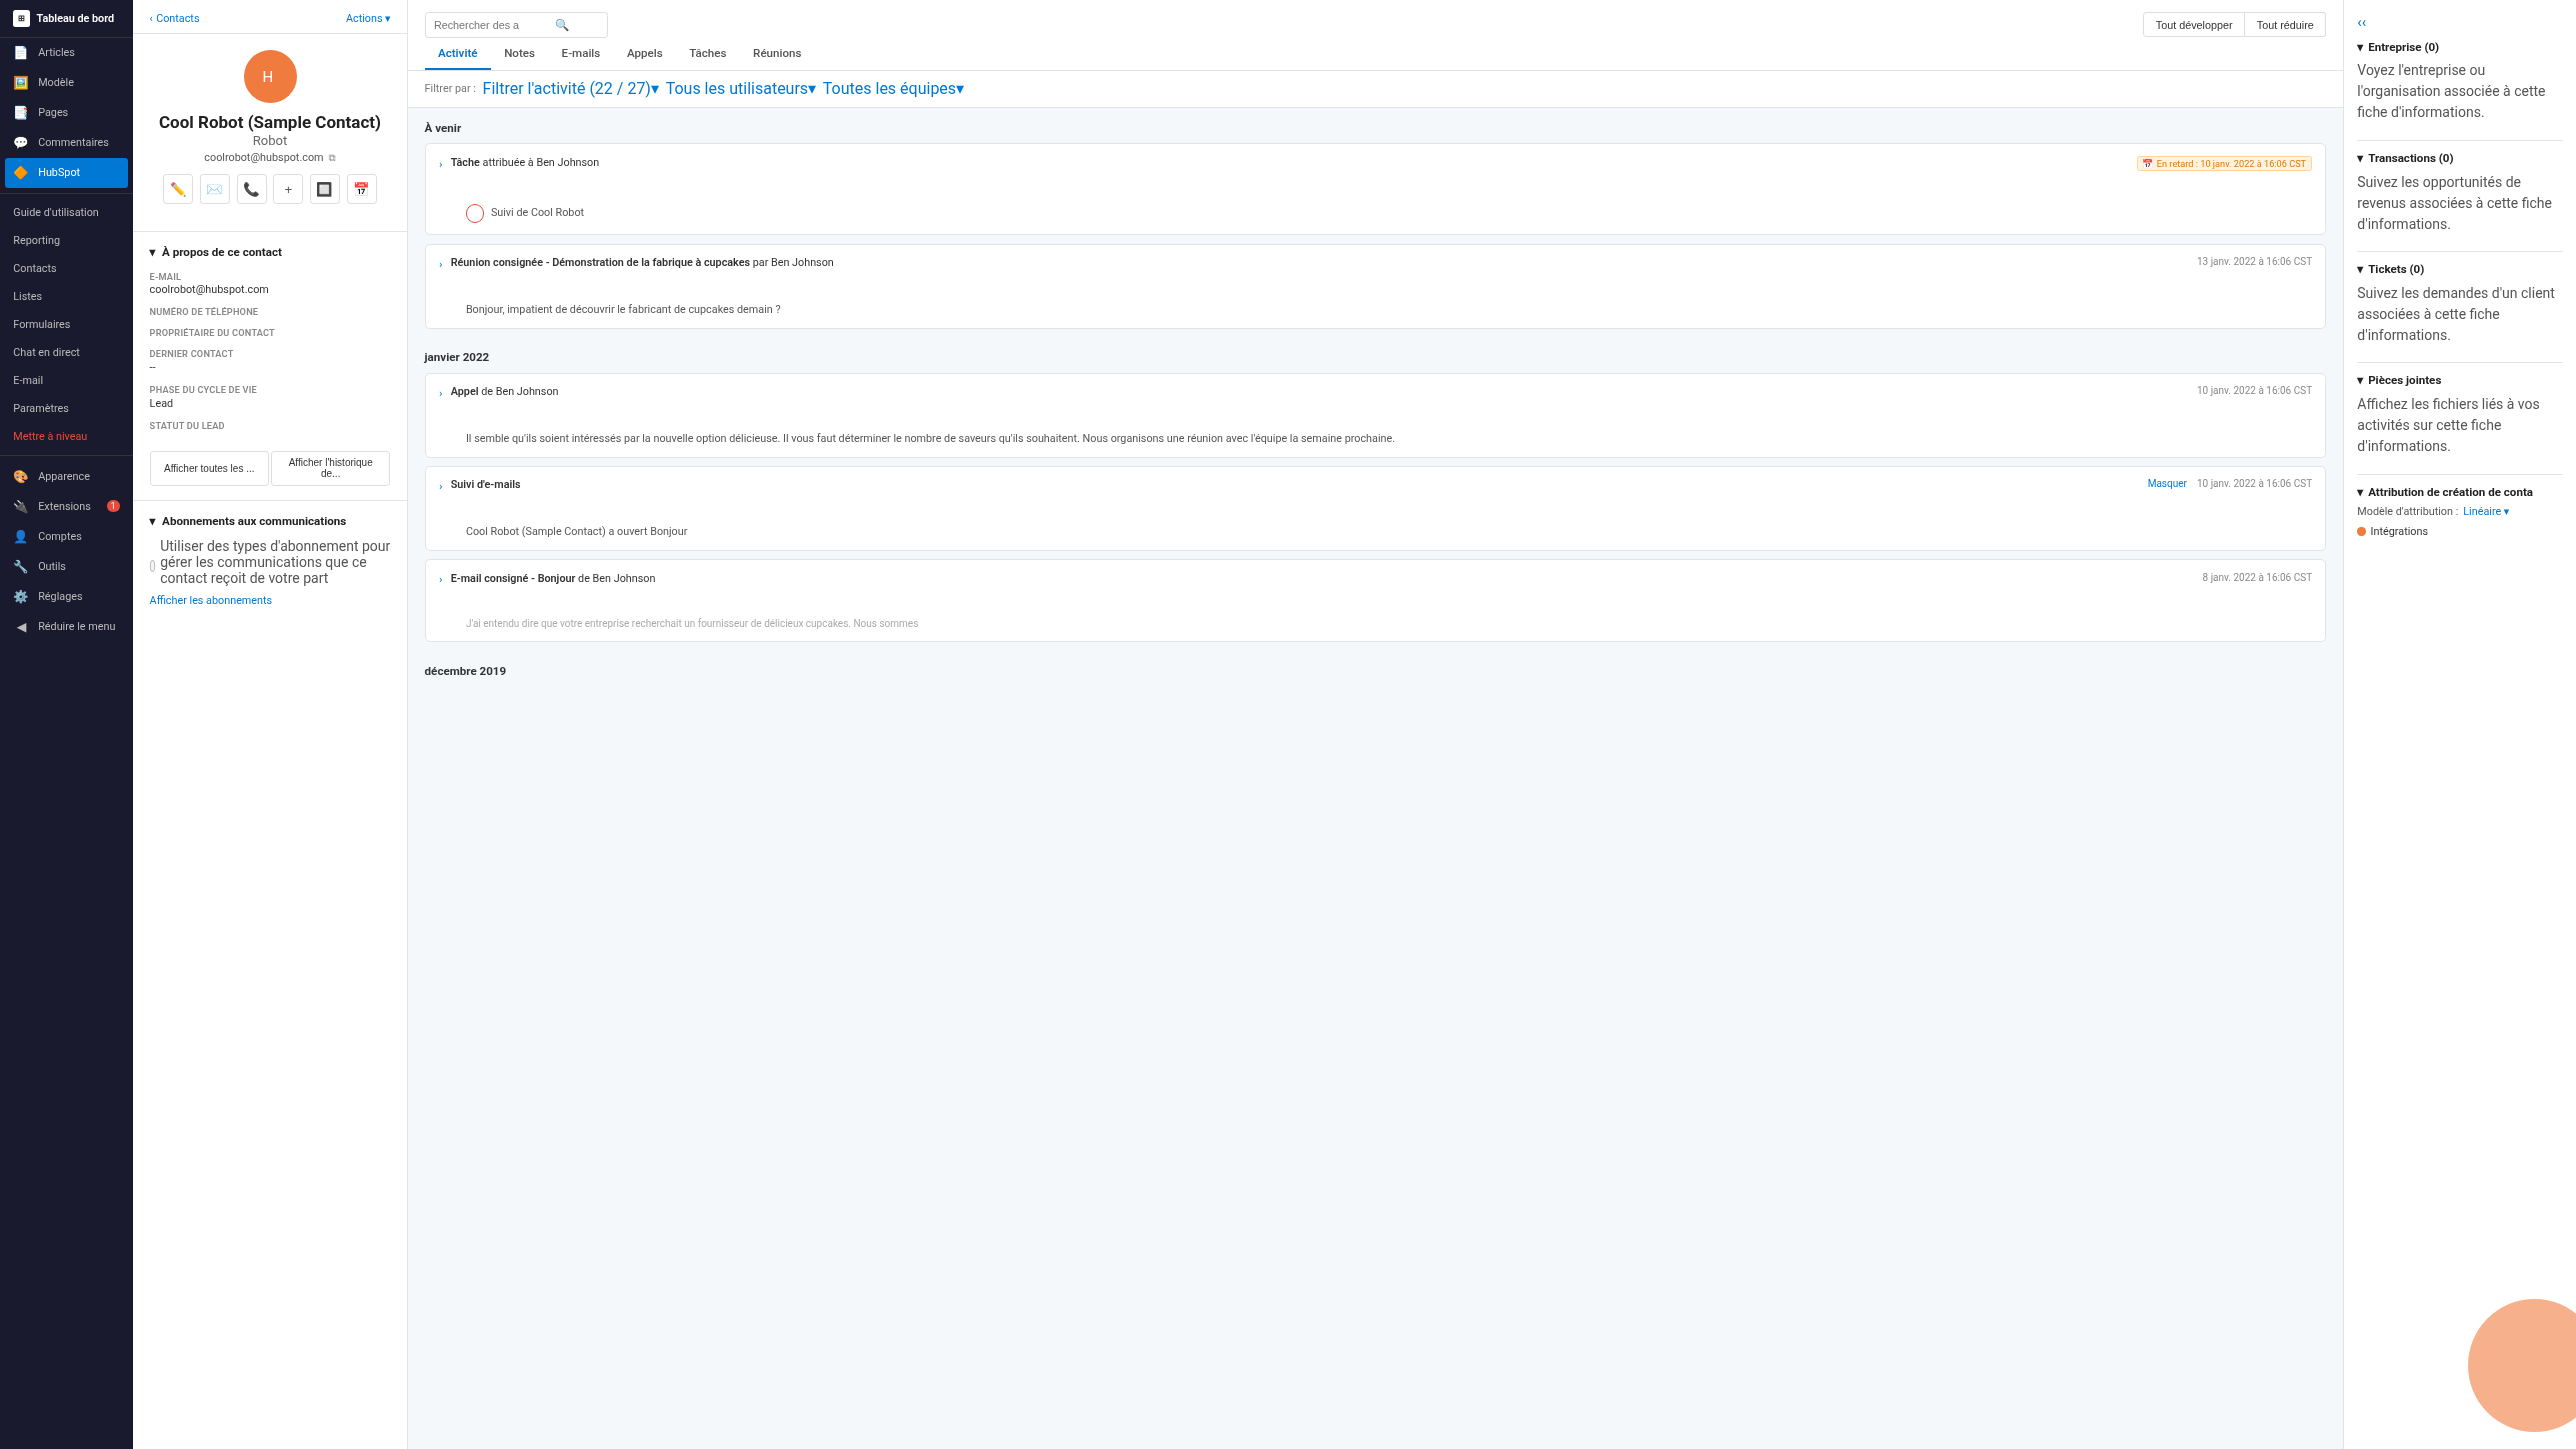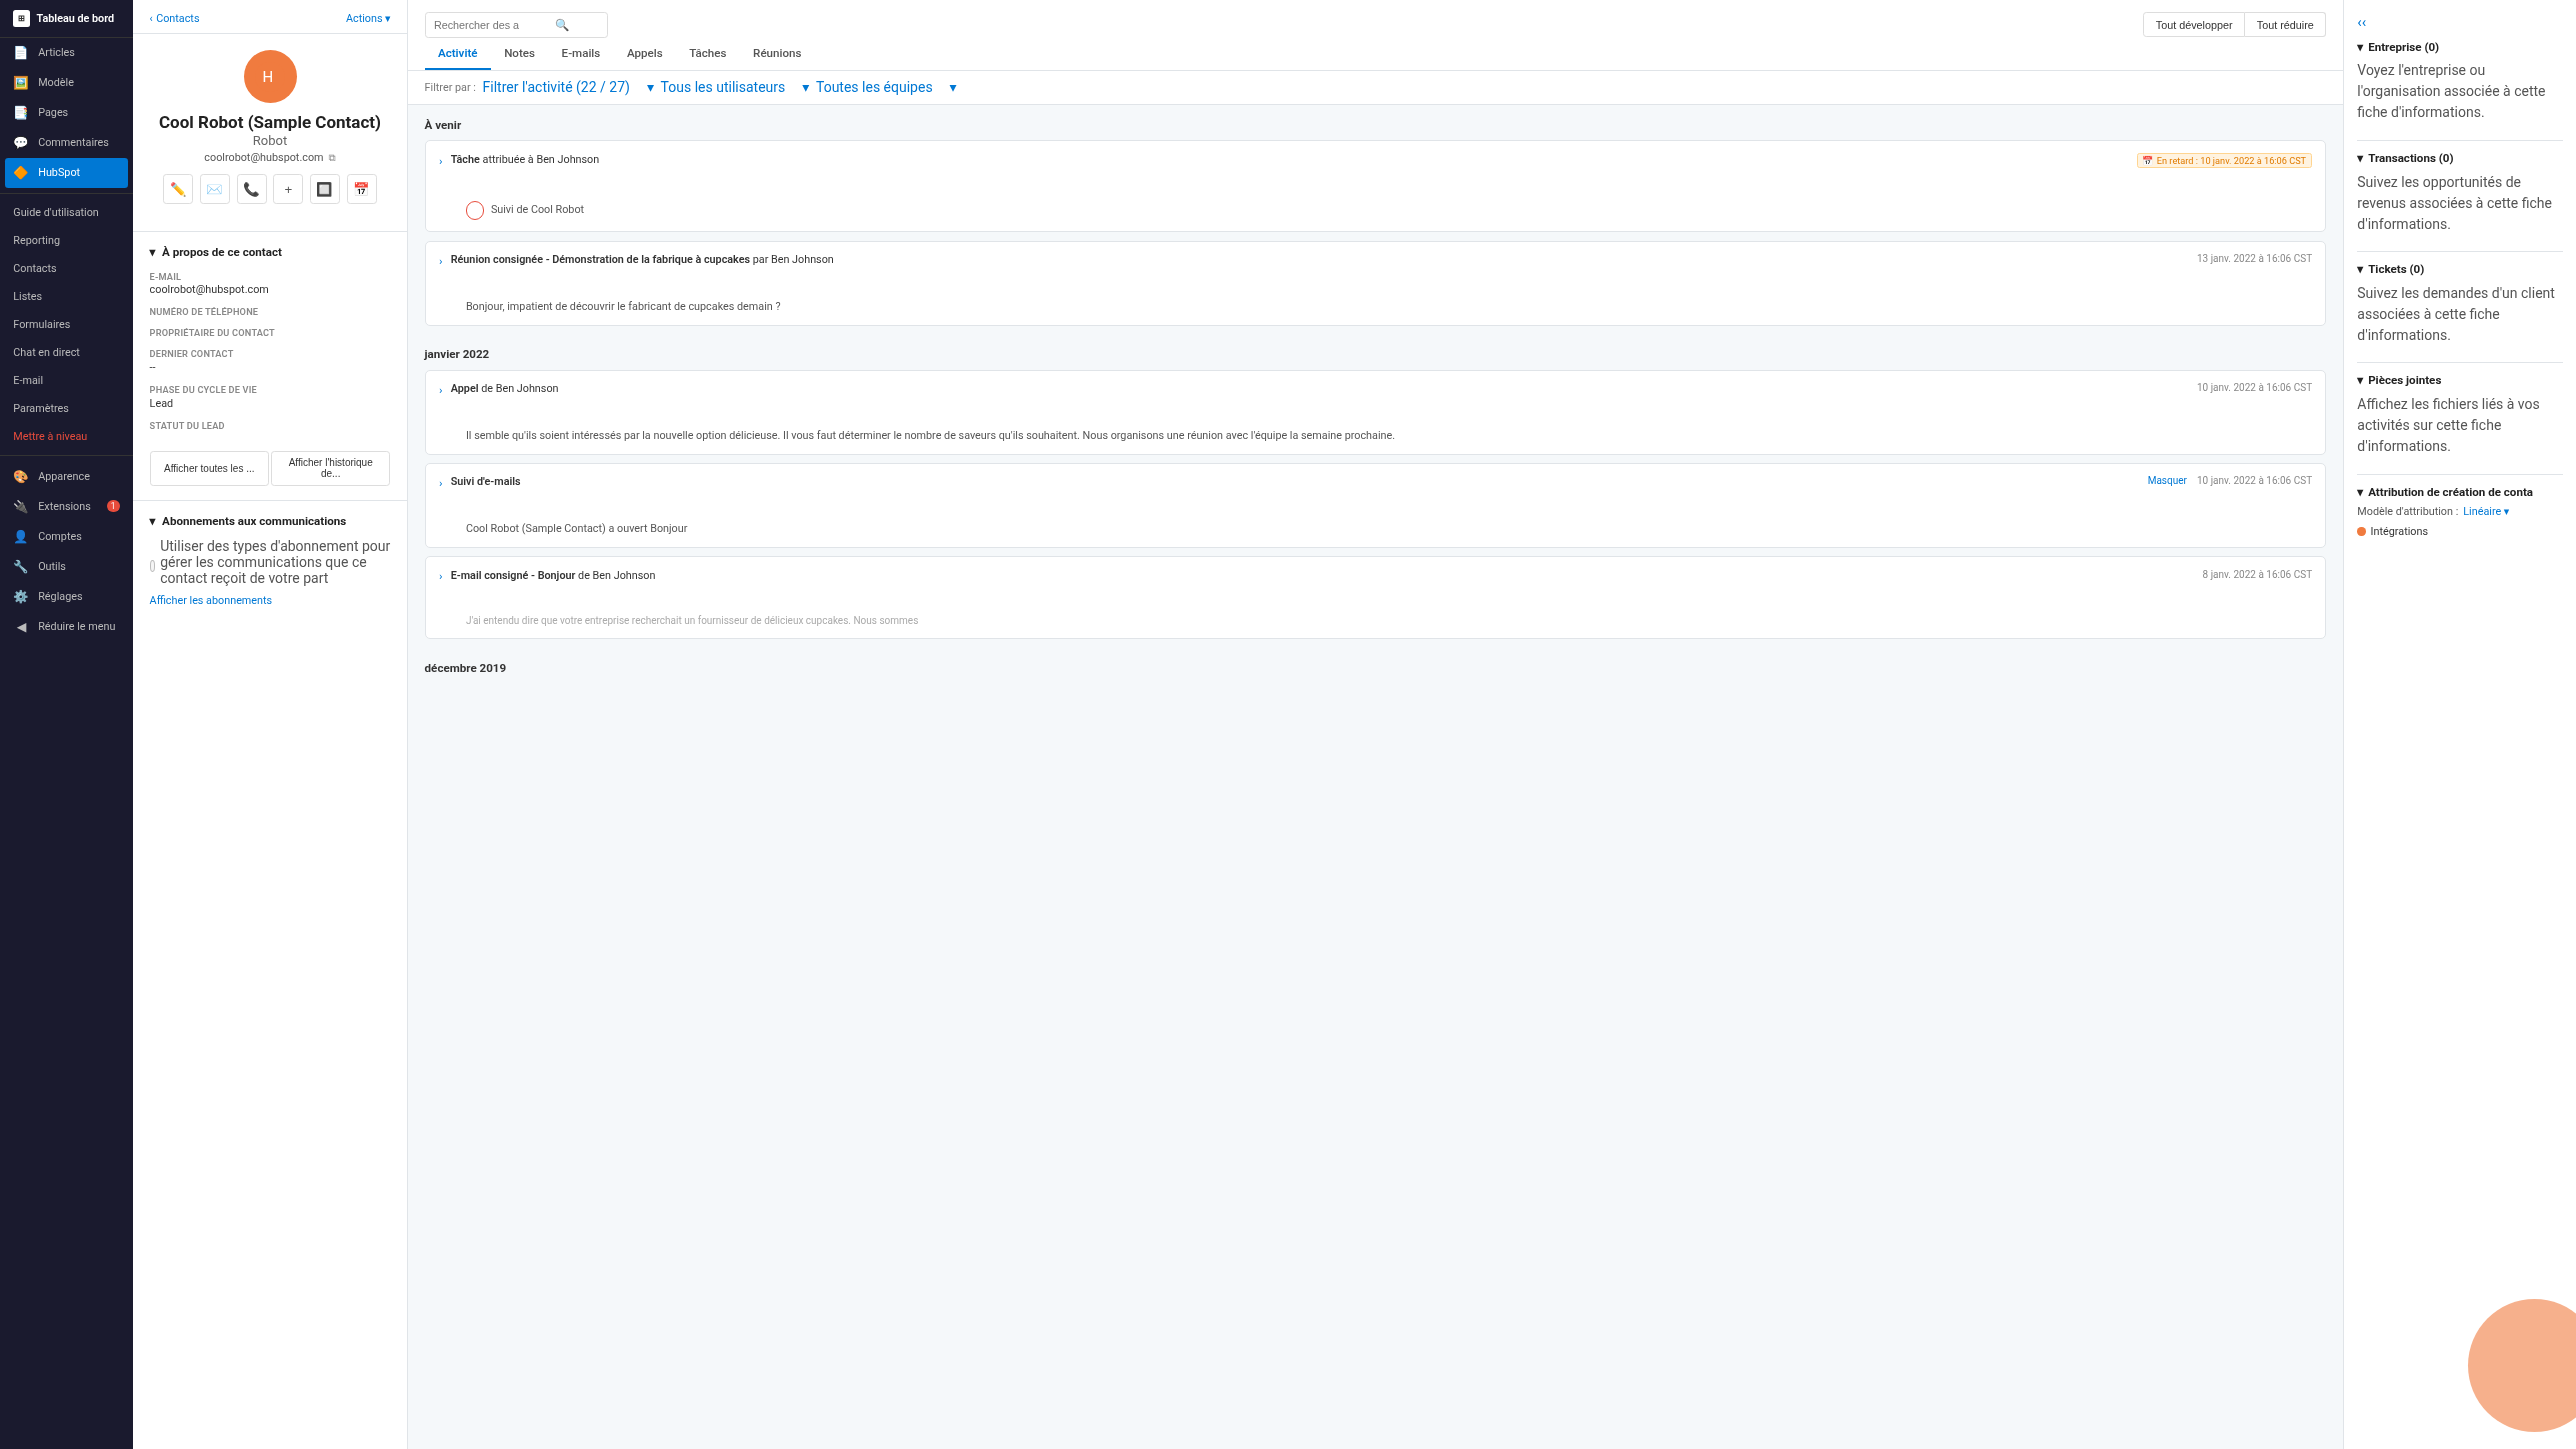--- a/index.html
+++ b/index.html
@@ -213,22 +213,22 @@
 
     .activity-filter-row {
       padding: 8.3px 16.6px;
       display: flex; align-items: center; gap: 6.7px;
       font-size: 10.8px; color: #555; border-bottom: 0.8px solid #e0e4e8;
       background: #fff;
       flex-shrink: 0;
     }
     .filter-label { color: #777; }
     .filter-btn {
-      display: flex; align-items: center; gap: 17px;
-      color: #0078d4; cursor: pointer; font-size: 14px;
+      display: flex; align-items: center; gap: 0;
+      color: #0078d4; cursor: pointer; font-size: 16px;
     }
 
     .activity-body {
       flex: 1;
       overflow-y: auto;
       padding: 0 16.6px 16.6px;
       background: #f5f8fa;
     }
     .section-title {
       font-size: 11.6px; font-weight: 700; color: #333;

